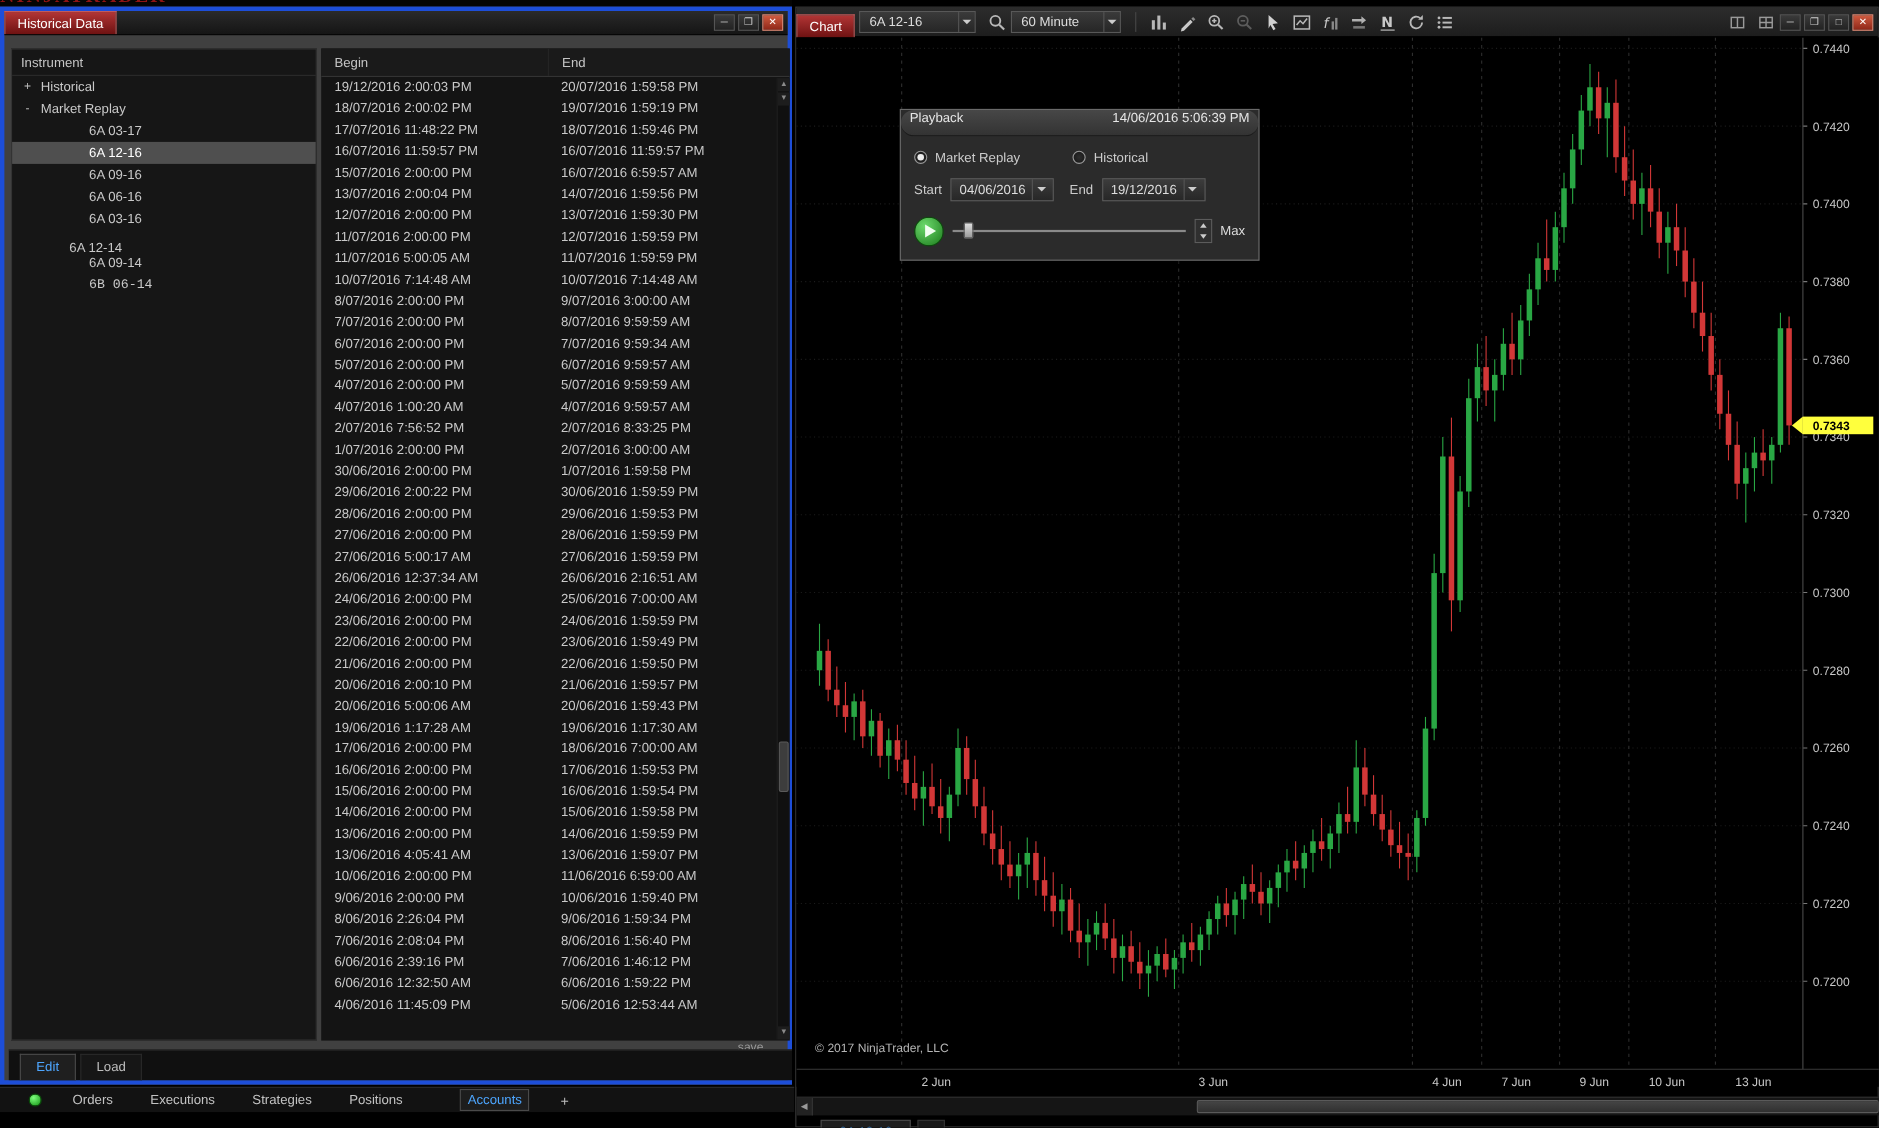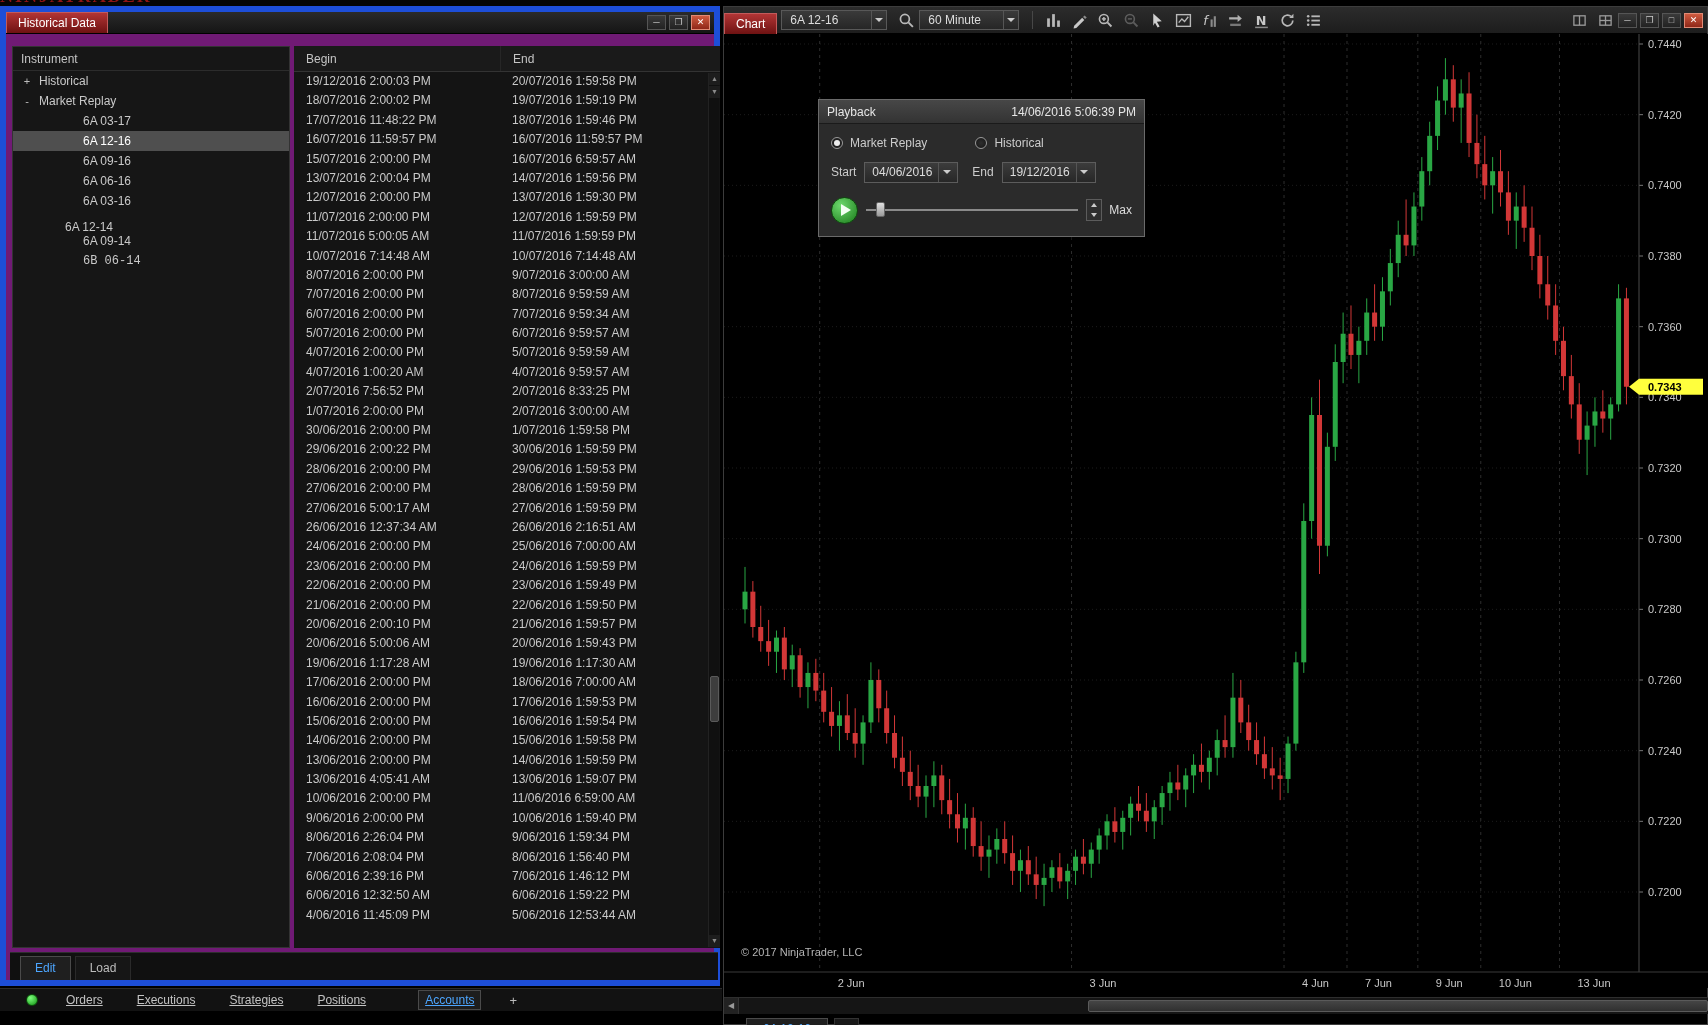--- a/index.html
+++ b/index.html
@@ -6,21 +6,21 @@
   html,body { width:1708px; height:1025px; background:#000; overflow:hidden;
     font-family:"Liberation Sans", sans-serif; color:#ccc; }
   body { position:relative; }
 
   
   #top-strip { position:absolute; left:0; top:0; width:720px; height:6px; overflow:hidden; background:#050505; }
   #top-strip span { display:block; margin-top:-14px; font-family:"Liberation Serif", serif;
     font-weight:bold; font-size:18px; color:#8d1414; letter-spacing:2px; }
 
   
-  .window { position:absolute; background:#701a75; border:6px solid #1d4ed8; }
+  .window { position:absolute; background:#404040; border:4px solid #1d4ed8; }
   .titlebar { position:absolute; left:0; top:0; right:0; height:22px;
     background:linear-gradient(#2a2a2a,#151515); border-bottom:1px solid #000; display:flex; align-items:flex-end; }
   .red-tab { height:21px; line-height:20px; padding:0 11px; font-size:12px; color:#fff;
     background:linear-gradient(#b23535,#6e1212); border:1px solid #c25a5a; border-bottom:none; }
   .win-btns { margin-left:auto; display:flex; gap:3px; padding:0 4px 3px 0; align-items:center; }
   .wbtn { width:19px; height:15px; background:linear-gradient(#3a3a3a,#222); border:1px solid #555;
     color:#ccc; font-size:9px; line-height:13px; text-align:center; }
   .wbtn.close { background:linear-gradient(#cf5b40,#8f2718); border-color:#e08a75; color:#fff; }
 
   
@@ -54,21 +54,21 @@
     display:flex; align-items:flex-end; padding-left:10px; gap:4px; background:#101010;text-align:center; }
   .btab { height:24px; line-height:22px; padding:0 14px; font-size:12px; color:#bdbdbd;
     background:#161616; border:1px solid #2a2a2a; border-bottom:none; }
   .btab.active { color:#4da6ff; background:#1f1f1f; border-color:#4a4a4a; }
 
   
   #cc-strip { position:absolute; left:0; top:988px; width:722px; height:23px; background:#121212;
     border-top:1px solid #2c2c2c; display:flex; align-items:center; gap:22px; padding-left:26px; }
   #cc-status { width:12px; height:12px; border-radius:50%;
     background:radial-gradient(circle at 35% 30%, #7dff7d, #129112); border:1px solid #0a4d0a; }
-  .cc-tab { font-size:12px; color:#c3c3c3; padding:2px 6px;text-decoration:underline; }
+  .cc-tab { font-size:12px; color:#c3c3c3; padding:2px 6px; }
   .cc-tab.selected { color:#4da6ff; background:#1d1d1d; border:1px solid #4a4a4a;margin-left:24px; }
   .cc-plus { font-size:13px; color:#bdbdbd; padding:0 6px; }
 
   
   #chart-window { left:723px; top:6px; width:985px; height:1019px; background:#000; border:1px solid #3c3c3c; }
   #chart-toolbar { position:absolute; left:0; top:0; right:0; height:27px;
     background:linear-gradient(#2c2c2c,#1d1d1d); border-bottom:1px solid #000;
     display:flex; align-items:center; }
   #chart-toolbar .red-tab { margin:6px 4px 0 0; height:21px; }
   .combo { height:20px; background:linear-gradient(#3a3a3a,#262626); border:1px solid #585858;
@@ -84,21 +84,21 @@
   .tool-icon svg text { font-family:"DejaVu Sans", sans-serif; }
 
   #chart-pane { position:absolute; left:0; top:27px; width:985px; height:954px; background:#000; }
   #chart-svg { position:absolute; left:0; top:0; }
   #chart-svg text { font-family:"Liberation Sans", sans-serif; }
 
   
   #playback { position:absolute; left:94px; top:65px; width:327px; height:138px;
     background:#2b2b2b; border:1px solid #6a6a6a; box-shadow:3px 4px 8px rgba(0,0,0,.6); font-size:12px; }
   #playback .pb-title { height:24px; background:linear-gradient(#474747,#333); border-bottom:1px solid #1a1a1a;
-    display:flex; align-items:center; padding:0 8px; color:#e6e6e6; }
+    display:flex; padding:0 8px; color:#e6e6e6;border-radius:12px; }
   #playback .pb-title .dt { margin-left:auto; color:#e6e6e6; }
   .pb-row { display:flex; align-items:center; padding:0 12px; }
   .radio { width:12px; height:12px; border-radius:50%; border:1px solid #999;
     background:radial-gradient(#2e2e2e,#151515); position:relative; margin-right:7px; flex:none; }
   .radio.checked::after { content:''; position:absolute; inset:2px; border-radius:50%; background:#ededed; }
   .pb-select { height:21px; background:linear-gradient(#3c3c3c,#272727); border:1px solid #5c5c5c;
     display:flex; align-items:center; padding-left:7px; color:#ddd; }
   .pb-select .arrow-box { width:16px; height:19px; margin-left:6px; border-left:1px solid #555;
     display:flex; align-items:center; justify-content:center; }
   .play-btn { width:27px; height:27px; border-radius:50%; flex:none;

